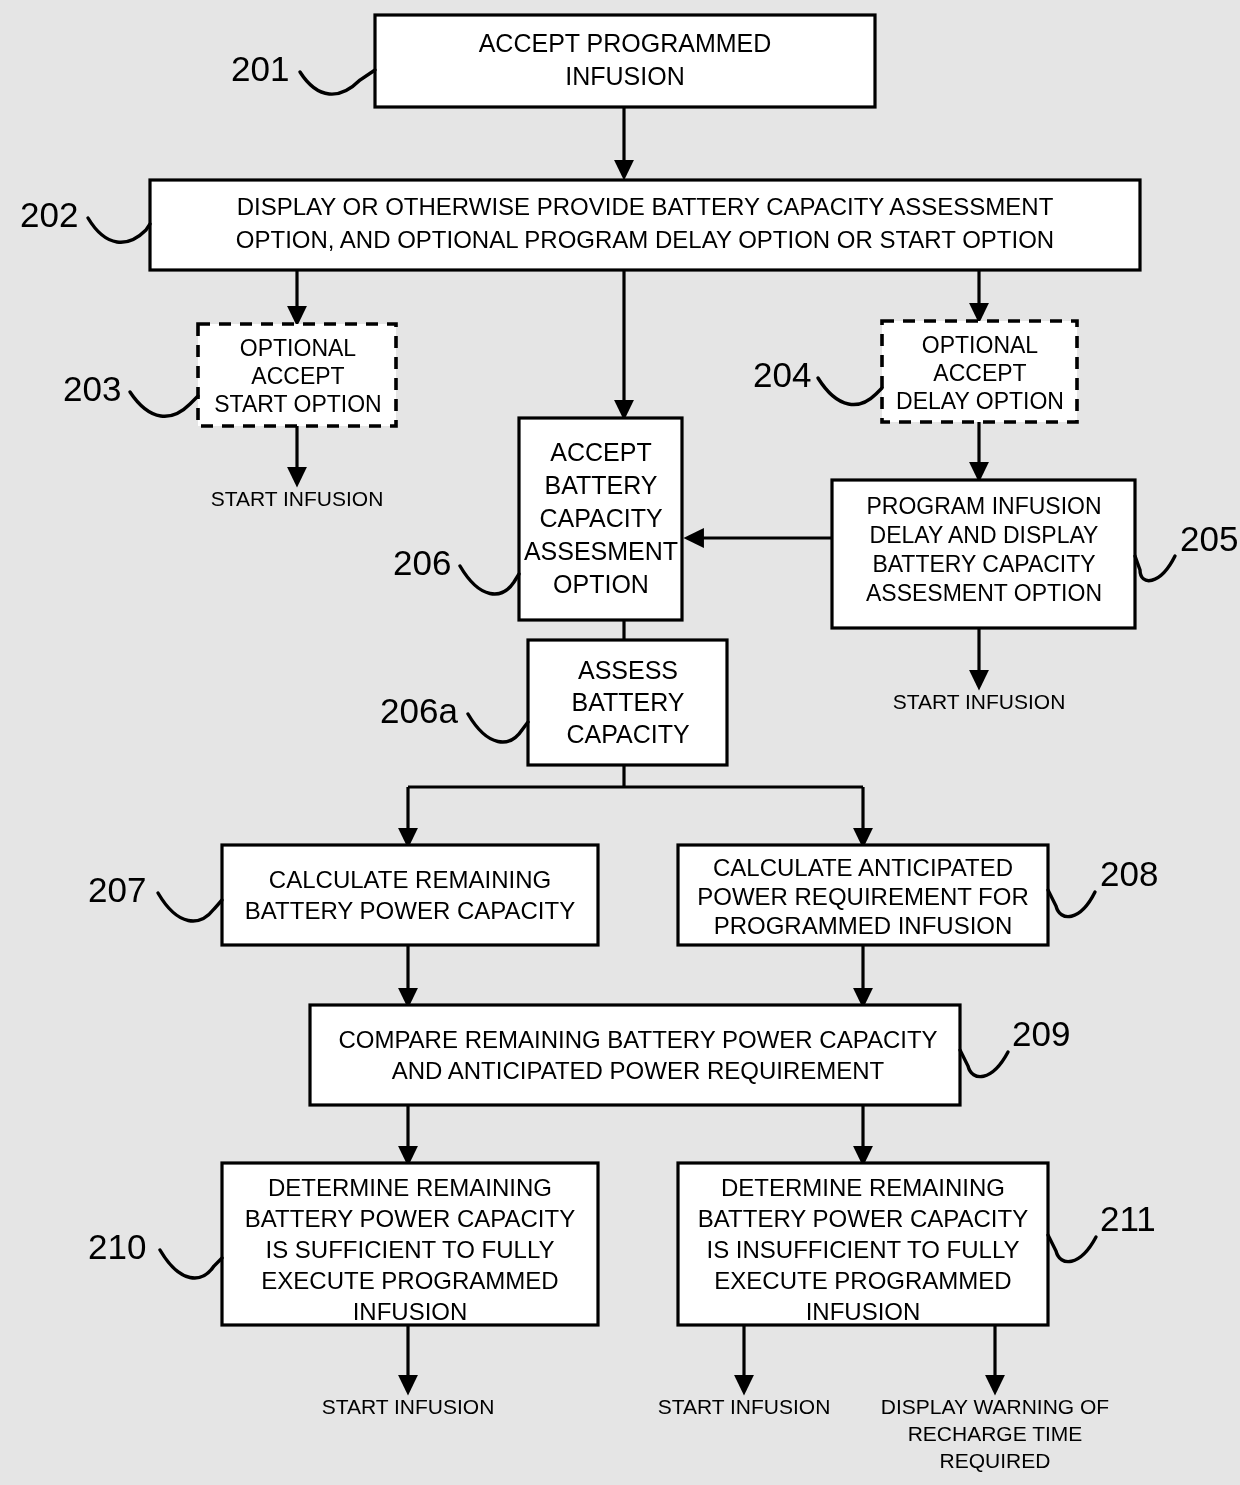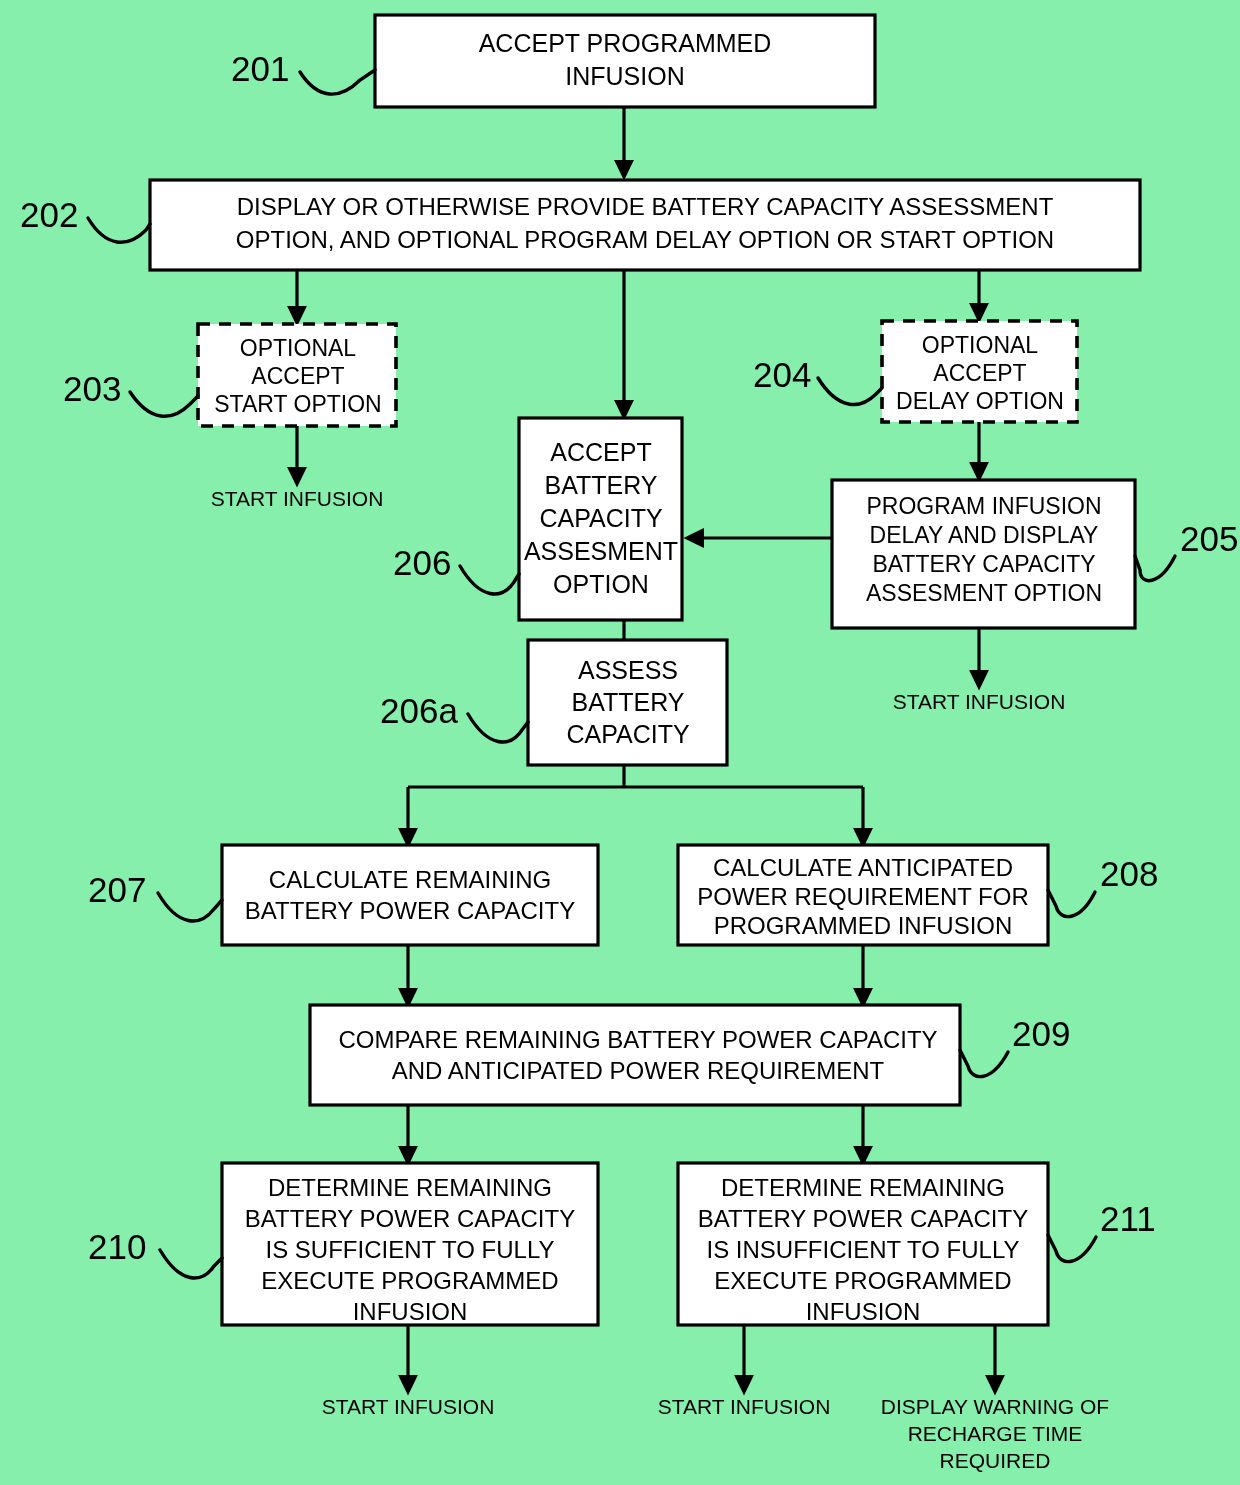--- a/index.html
+++ b/index.html
@@ -4,21 +4,21 @@
 <style>
   html, body {
     margin: 0;
     padding: 0;
     background: #ffffff;
   }
   #figure-root {
     position: relative;
     width: 1240px;
     height: 1485px;
-    background: #86efac;
+    background: #e5e5e5;
     font-family: "Liberation Sans", sans-serif;
     overflow: hidden;
   }
   svg.flow {
     position: absolute;
     left: 0;
     top: 0;
     width: 1240px;
     height: 1485px;
   }

